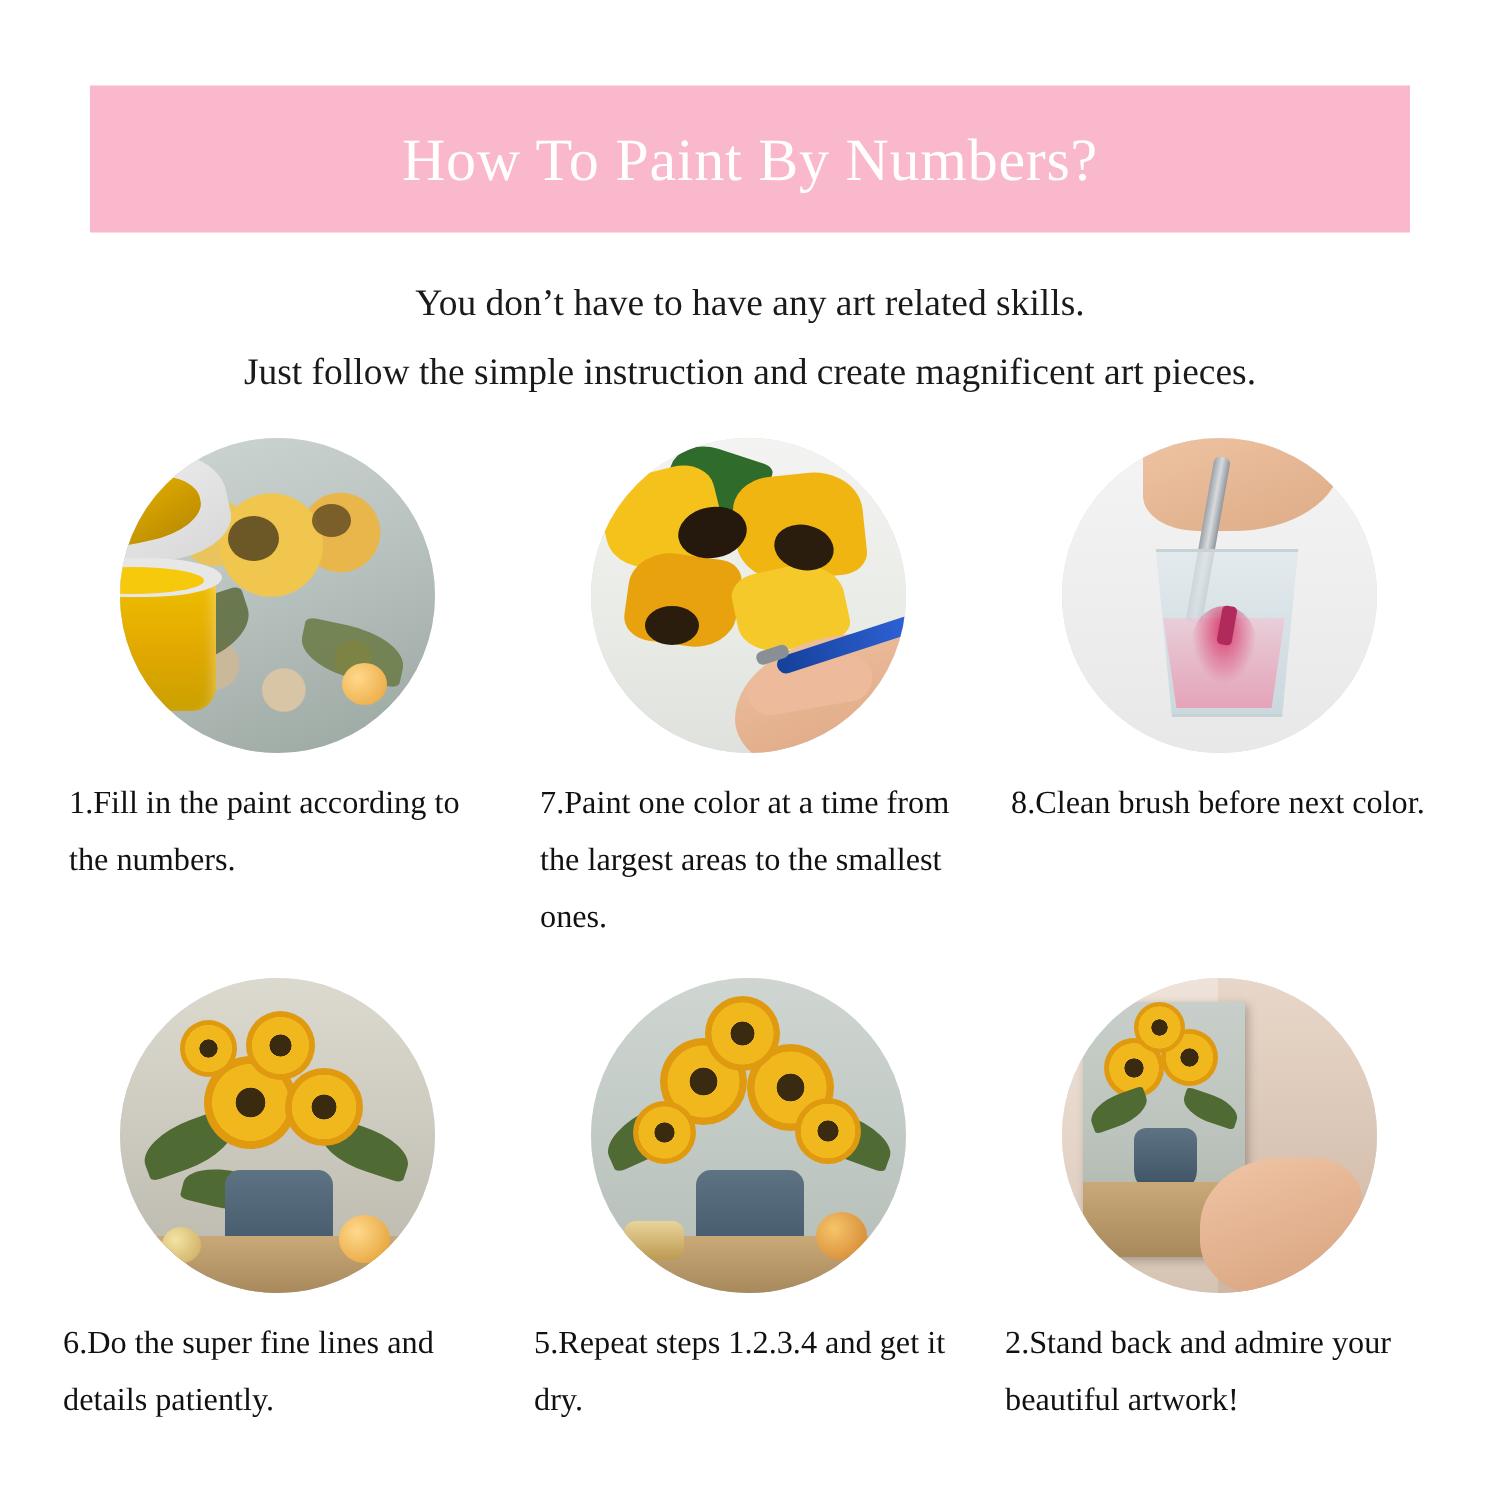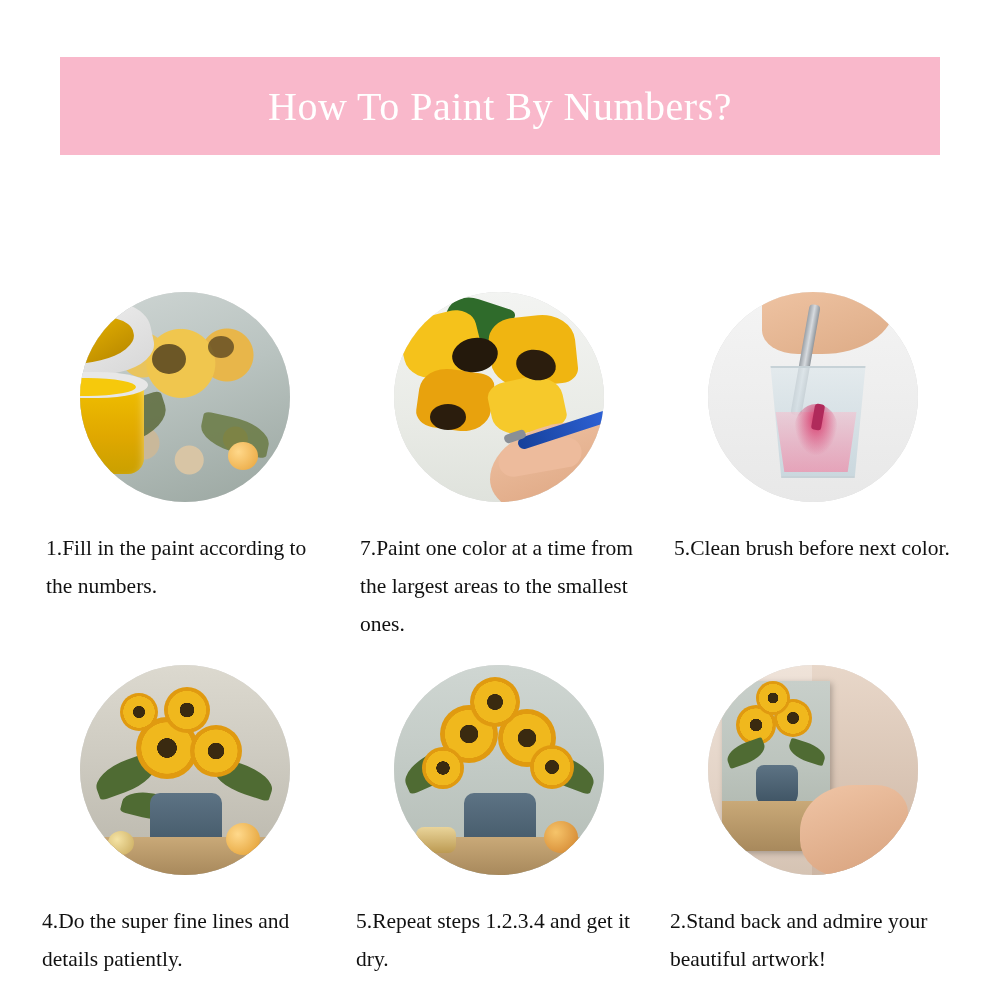--- a/index.html
+++ b/index.html
@@ -82,21 +82,21 @@
   }
   .circle {
     width: 210px;
     height: 210px;
     border-radius: 50%;
     overflow: hidden;
     position: relative;
     background: #d9d9d9;
   }
   .step-caption {
-    margin-top: 27px;
+    margin-top: 14px;
     font-size: 21.5px;
     line-height: 38px;
     color: #111111;
     padding-left: 14px;
     padding-right: 2px;
   }
   .row2 .step-caption { padding-left: 10px; }
 
   
   .layer { position: absolute; }
@@ -197,20 +197,24 @@
 </style>
 </head>
 <body>
 
 <div class="page">
 
   <div class="banner">
     <div class="banner-title">How To Paint By Numbers?</div>
   </div>
 
+  <div class="intro">
+    <div class="intro-line">You don’t have to have any art related skills.</div>
+    <div class="intro-line">Just follow the simple instruction and create magnificent art pieces.</div>
+  </div>
 
   <div class="grid">
 
     <div class="step">
       <div class="circle-wrap">
         <div class="circle">
           <div class="layer s1-canvas"></div>
           <div class="layer s1-leaf1"></div>
           <div class="layer s1-leaf2"></div>
           <div class="layer s1-dark1"></div>
@@ -252,41 +256,41 @@
         <div class="circle">
           <div class="layer s3-bg"></div>
           <div class="layer s3-hand"></div>
           <div class="layer s3-brush"></div>
           <div class="layer s3-cup"></div>
           <div class="layer s3-water"></div>
           <div class="layer s3-swirl"></div>
           <div class="layer s3-brush-tip"></div>
         </div>
       </div>
-      <div class="step-caption">5.Clean brush before next color.</div>
+      <div class="step-caption">8.Clean brush before next color.</div>
     </div>
 
     <div class="step row2">
       <div class="circle-wrap">
         <div class="circle">
           <div class="layer sf-bg sf4"></div>
           <div class="leafy" style="left:14px; top:96px; width:64px; height:30px; transform:rotate(-20deg);"></div>
           <div class="leafy" style="left:132px; top:100px; width:62px; height:28px; transform:rotate(18deg) scaleX(-1);"></div>
           <div class="leafy" style="left:42px; top:128px; width:58px; height:26px; transform:rotate(14deg);"></div>
           <div class="bloom" style="left:56px; top:52px; width:62px; height:62px;"></div>
           <div class="bloom" style="left:110px; top:60px; width:52px; height:52px;"></div>
           <div class="bloom" style="left:84px; top:22px; width:46px; height:46px;"></div>
           <div class="bloom" style="left:40px; top:28px; width:38px; height:38px;"></div>
           <div class="layer sf-vase"></div>
           <div class="layer sf-table"></div>
           <div class="fruit" style="left:146px; top:158px; width:34px; height:32px; background:radial-gradient(circle at 35% 35%,#ffd98c,#e09a2c);"></div>
           <div class="fruit" style="left:28px; top:166px; width:26px; height:24px; background:radial-gradient(circle at 35% 35%,#f4e3a5,#c8a85a);"></div>
         </div>
       </div>
-      <div class="step-caption">4.Do the super fine lines and details patiently.</div>
+      <div class="step-caption">6.Do the super fine lines and details patiently.</div>
     </div>
 
     <div class="step row2">
       <div class="circle-wrap">
         <div class="circle">
           <div class="layer sf-bg sf5"></div>
           <div class="leafy" style="left:8px; top:88px; width:66px; height:30px; transform:rotate(-24deg);"></div>
           <div class="leafy" style="left:138px; top:92px; width:64px; height:28px; transform:rotate(20deg) scaleX(-1);"></div>
           <div class="bloom" style="left:46px; top:40px; width:58px; height:58px;"></div>
           <div class="bloom" style="left:104px; top:44px; width:58px; height:58px;"></div>

